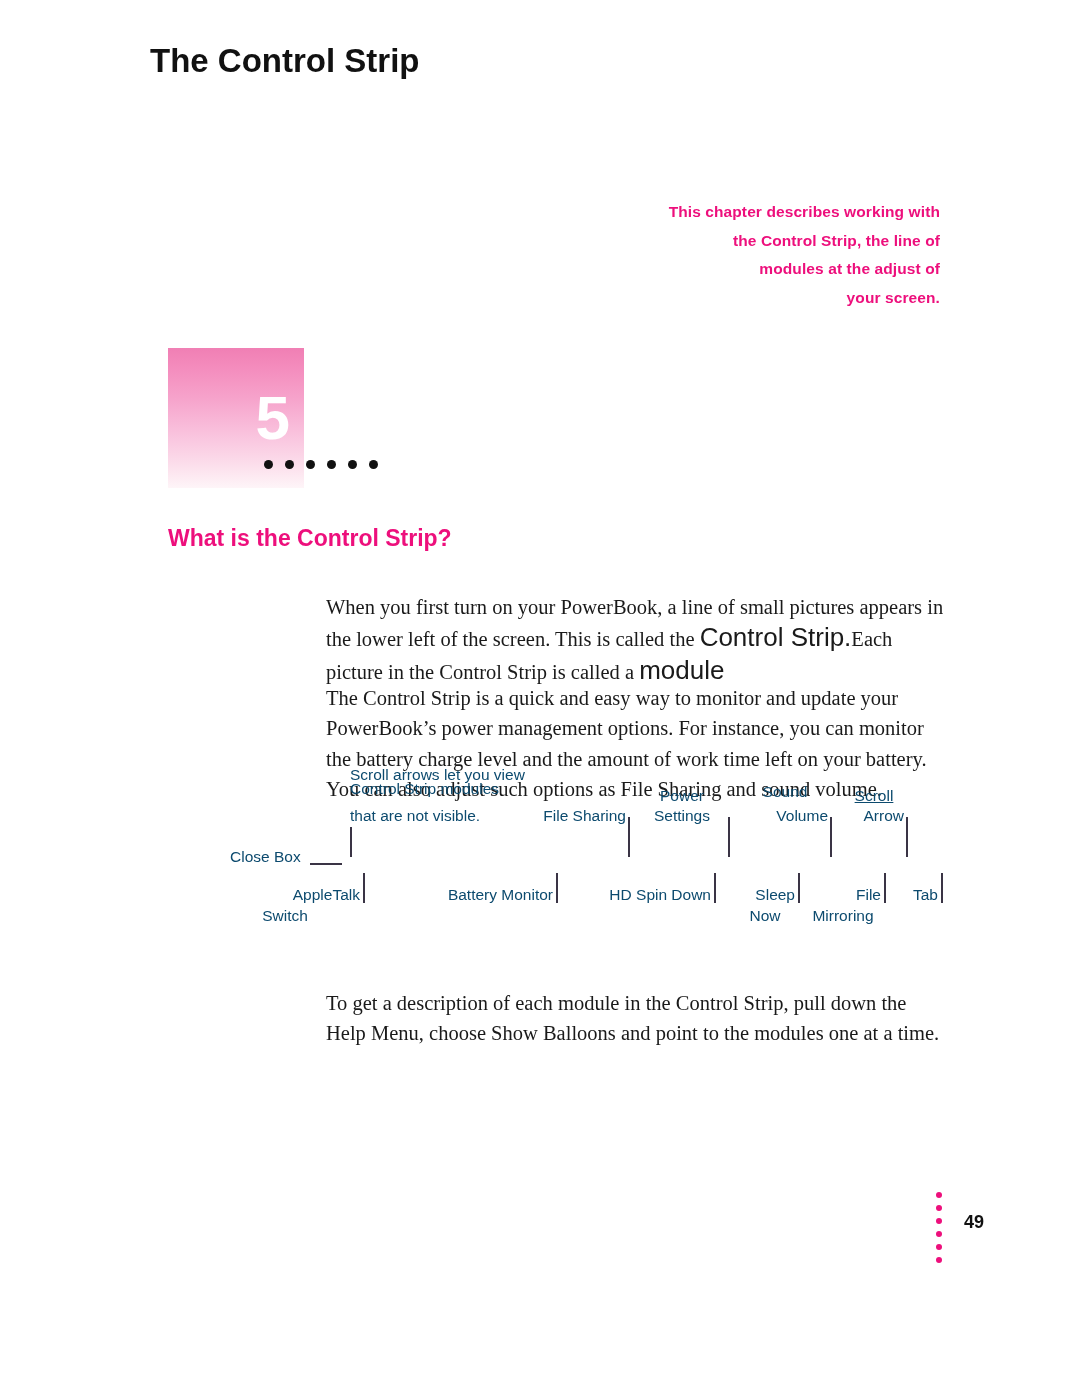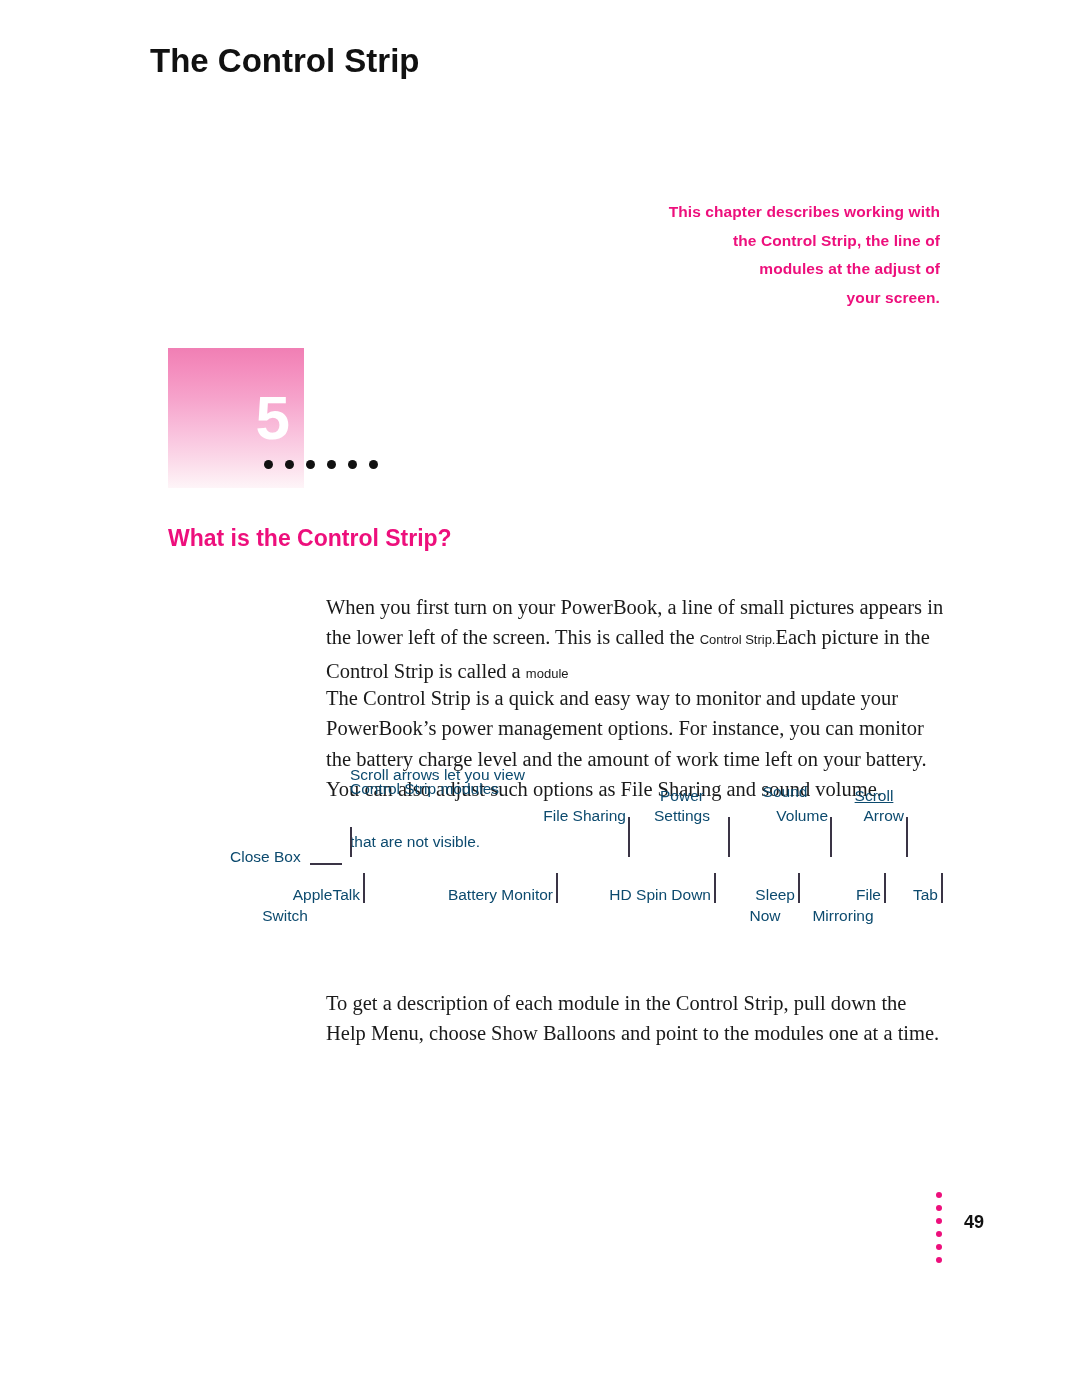--- a/index.html
+++ b/index.html
@@ -128,21 +128,21 @@
     line-height: 30.5px;
     color: #1a1a1a;
   }
   .p1 { top: 571px; }
   .p2 { top: 662px; }
   .p3 { top: 955px; }
   .p4 { top: 967px; }
 
   .sans-run {
     font-family: "Liberation Sans", sans-serif;
-    font-size: 13px;
+    font-size: 26px;
   }
 
   
   .diagram {
     position: absolute;
     left: 230px;
     top: 755px;
     width: 720px;
     height: 190px;
     font-family: "Liberation Sans", sans-serif;
@@ -232,21 +232,21 @@
 
   <p class="body-col p2">The Control Strip is a quick and easy way to monitor and update your PowerBook’s power management options. For instance, you can monitor the battery charge level and the amount of work time left on your battery. You can also adjust such options as File Sharing and sound volume.</p>
 
 
   <p class="body-col p4">To get a description of each module in the Control Strip, pull down the Help Menu, choose Show Balloons and point to the modules one at a time.</p>
 
   <div class="diagram">
 
     <div class="lbl" style="left:120px; top:10px;">Scroll arrows let you view</div>
     <div class="lbl" style="left:120px; top:24px;">Control Strip modules</div>
-    <div class="lbl" style="left:120px; top:51px;margin-top:26px;">that are not visible.</div>
+    <div class="lbl" style="left:120px; top:51px;">that are not visible.</div>
     <div class="vline" style="left:120px; top:72px; height:30px;"></div>
 
     <div class="lbl r" style="left:290px; top:51px; width:106px;">File Sharing</div>
     <div class="vline" style="left:398px; top:62px; height:40px;"></div>
 
     <div class="lbl c" style="left:408px; top:30.5px; width:88px;">Power</div>
     <div class="lbl r" style="left:408px; top:51px; width:88px;text-align:center;">Settings</div>
     <div class="vline" style="left:498px; top:62px; height:40px;"></div>
 
     <div class="lbl c" style="left:512px; top:27px; width:86px;">Sound</div>

